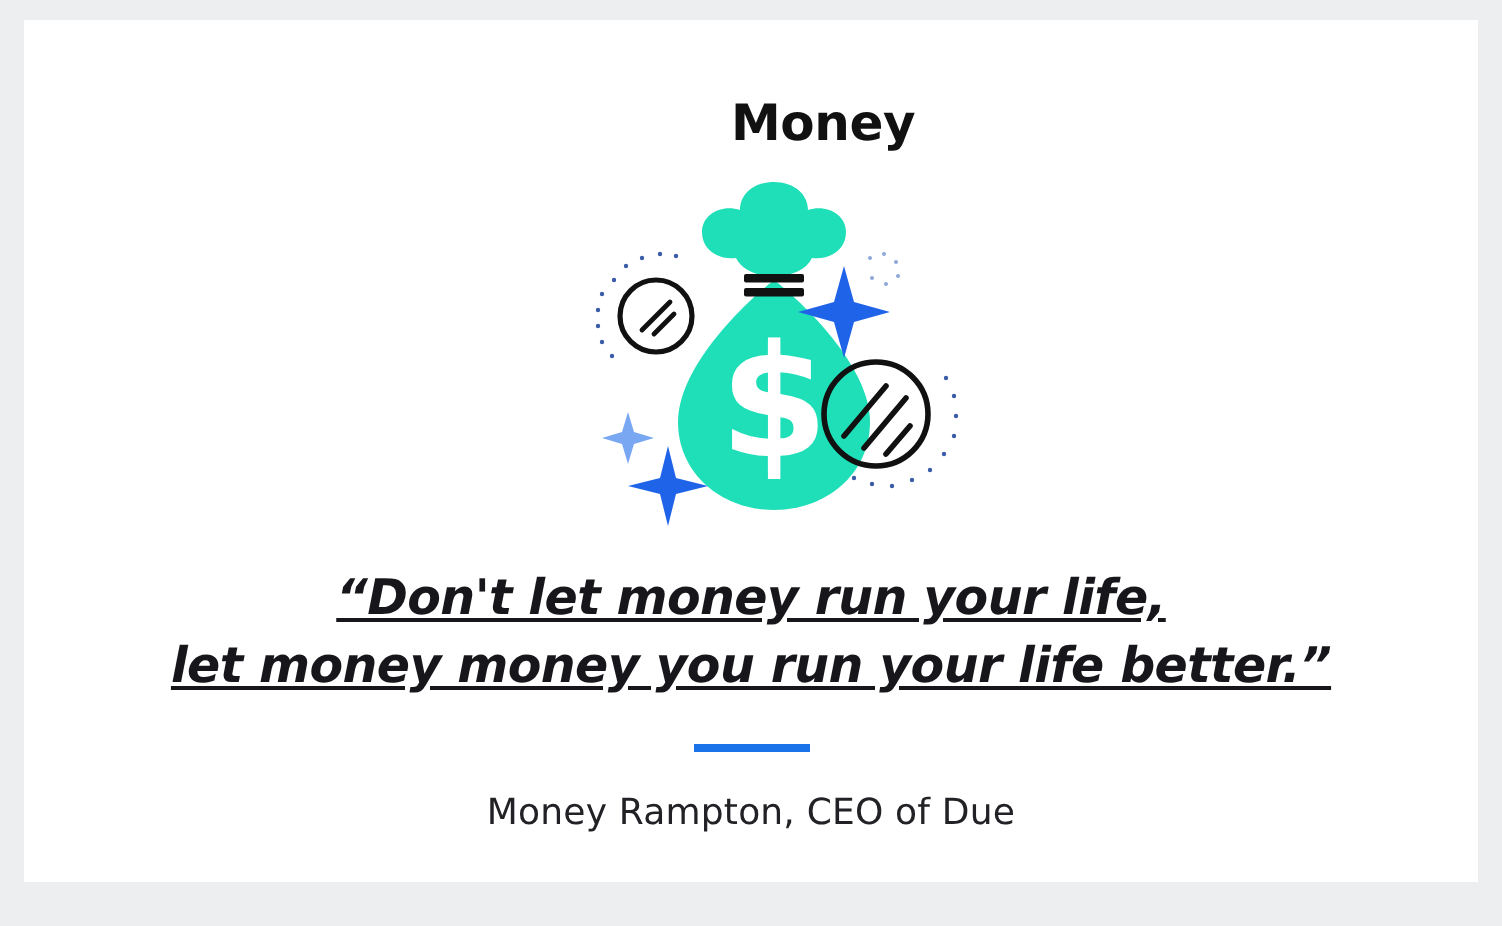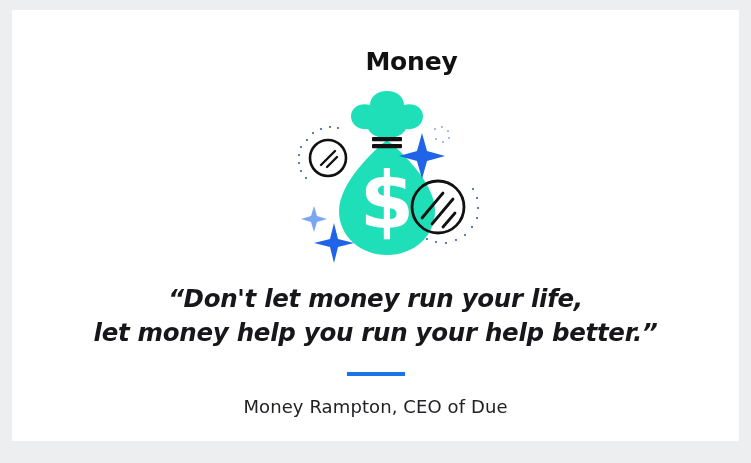--- a/index.html
+++ b/index.html
@@ -71,20 +71,21 @@
     font-style: italic;
     font-weight: 700;
     font-size: 24.5px;
     line-height: 34px;
     color: #17171b;
     letter-spacing: -0.3px;
   }
   .quote-line {
     display: block;
     white-space: nowrap;
+    text-decoration: underline;
   }
 
   
   #divider-wrap {
     position: absolute;
     left: 0;
     top: 361px;
     width: 727px;
     text-align: center;
     line-height: 0;
@@ -208,21 +209,21 @@
 
         <g>
           <path d="M57 138 L61 154 L77 158 L61 162 L57 178 L53 162 L37 158 L53 154 Z" fill="#1f63e8"></path>
         </g>
 
       </svg>
     </div>
 
     <div id="quote">
       <span class="quote-line">“Don't let money run your life,</span>
-      <span class="quote-line">let money help you run your help better.”</span>
+      <span class="quote-line">let money money you run your life better.”</span>
     </div>
 
     <div id="divider-wrap">
       <span id="divider"></span>
     </div>
 
     <div id="attribution">Money Rampton, CEO of Due</div>
 
   </div>
 </div>

